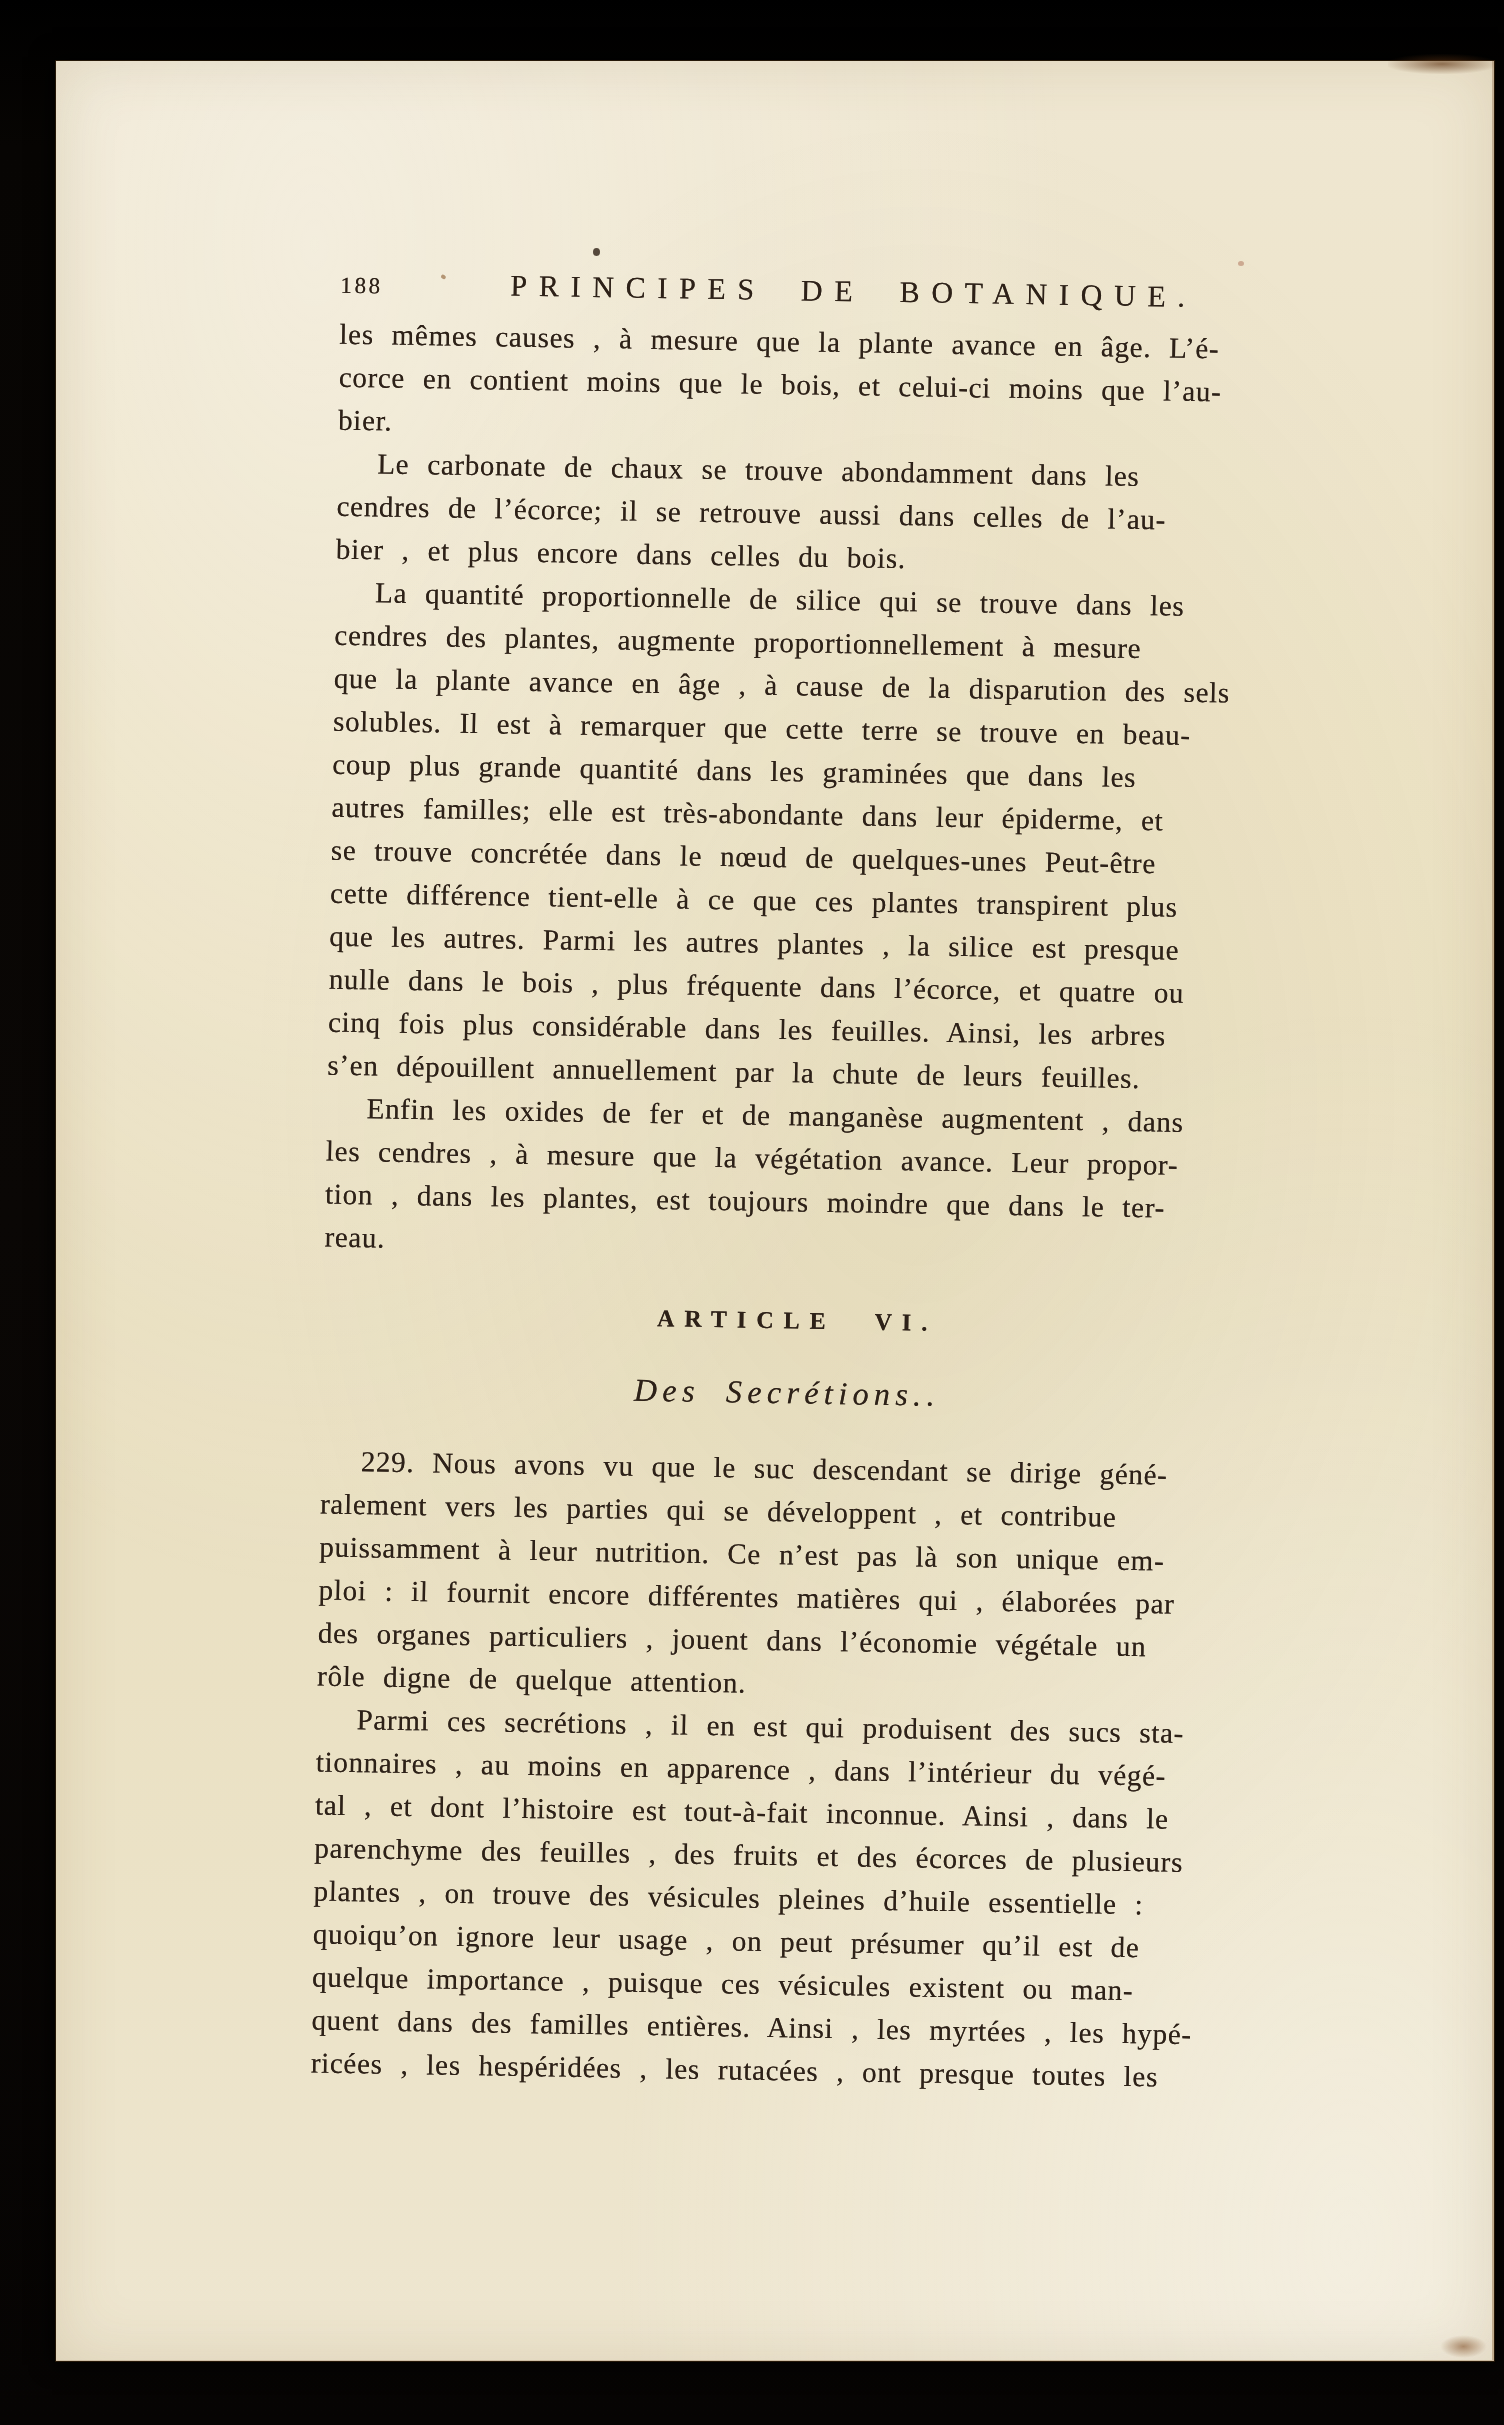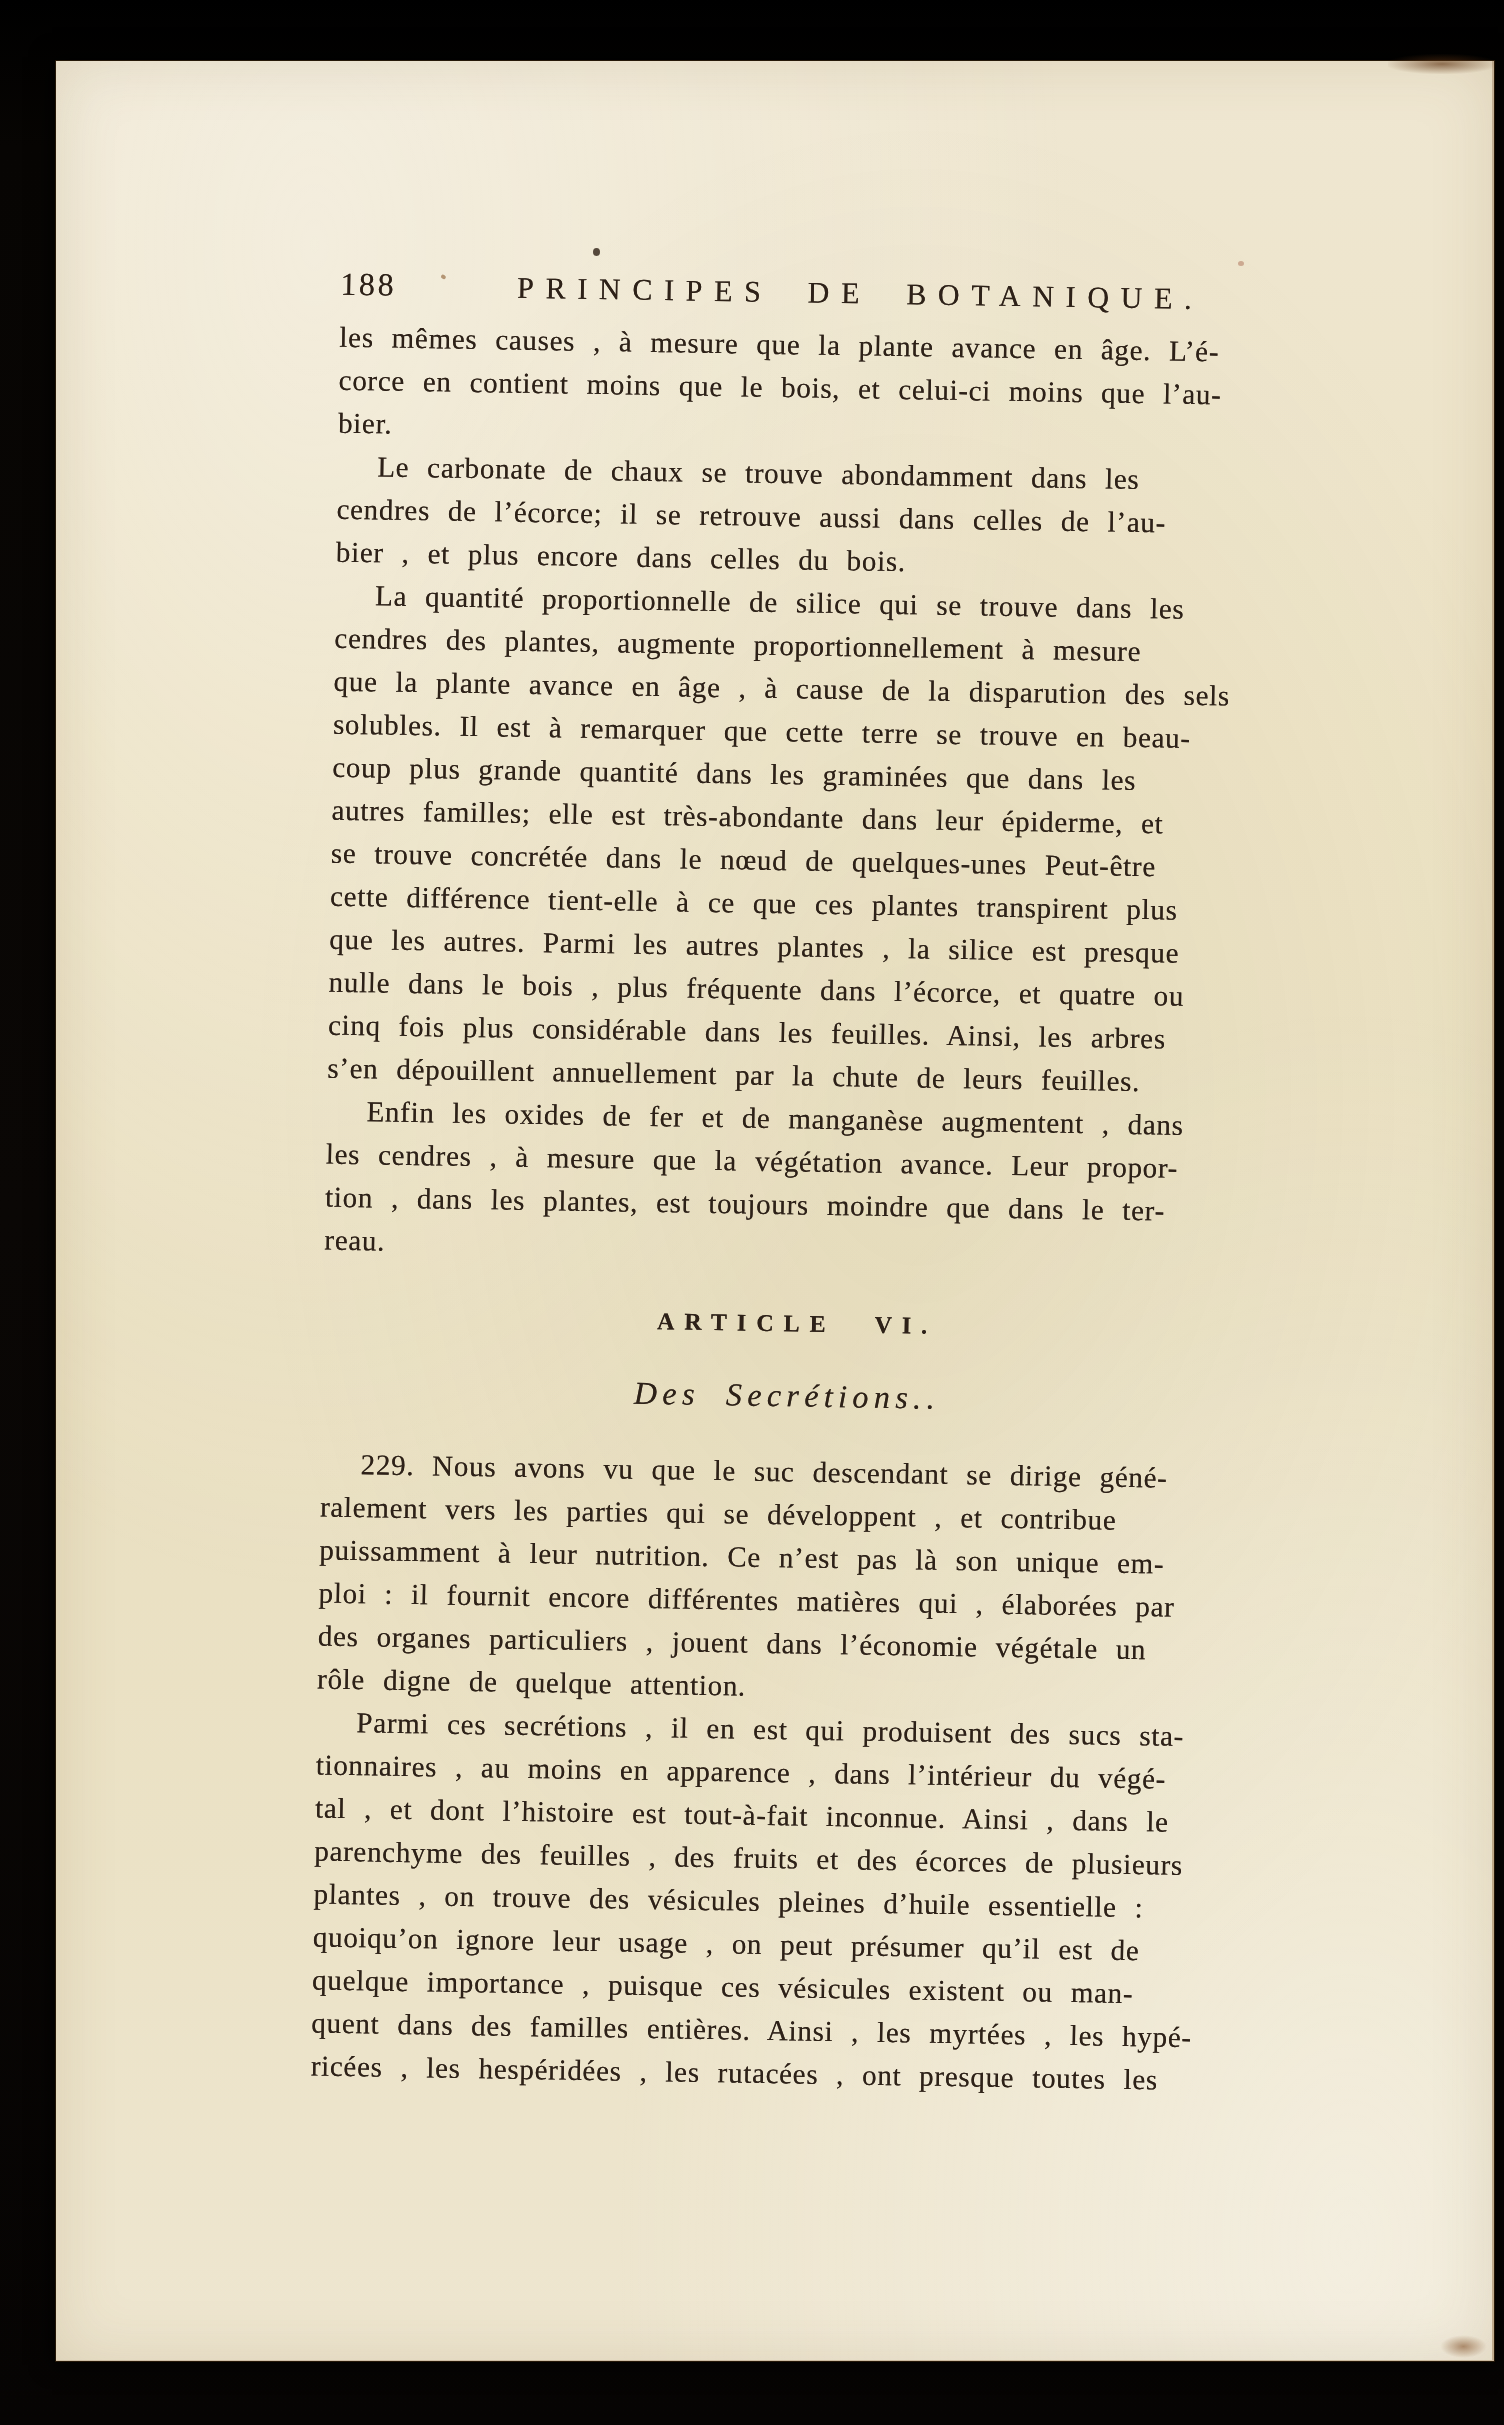--- a/index.html
+++ b/index.html
@@ -44,21 +44,21 @@
     transform-origin: 0 0;
     color: #2d2118;
     text-shadow: 0 0 0.6px rgba(45,33,24,0.75);
   }
   .page-header {
     display: flex;
     align-items: baseline;
     margin-bottom: 12.6px;
   }
   .page-number {
-    font-size: 32px;
+    font-size: 23px;
     letter-spacing: 2.7px;
     flex: 0 0 auto;
   }
   .running-title {
     flex: 1 1 auto;
     text-align: center;
     font-size: 30px;
     letter-spacing: 11.7px;
     word-spacing: 16px;
     white-space: nowrap;

